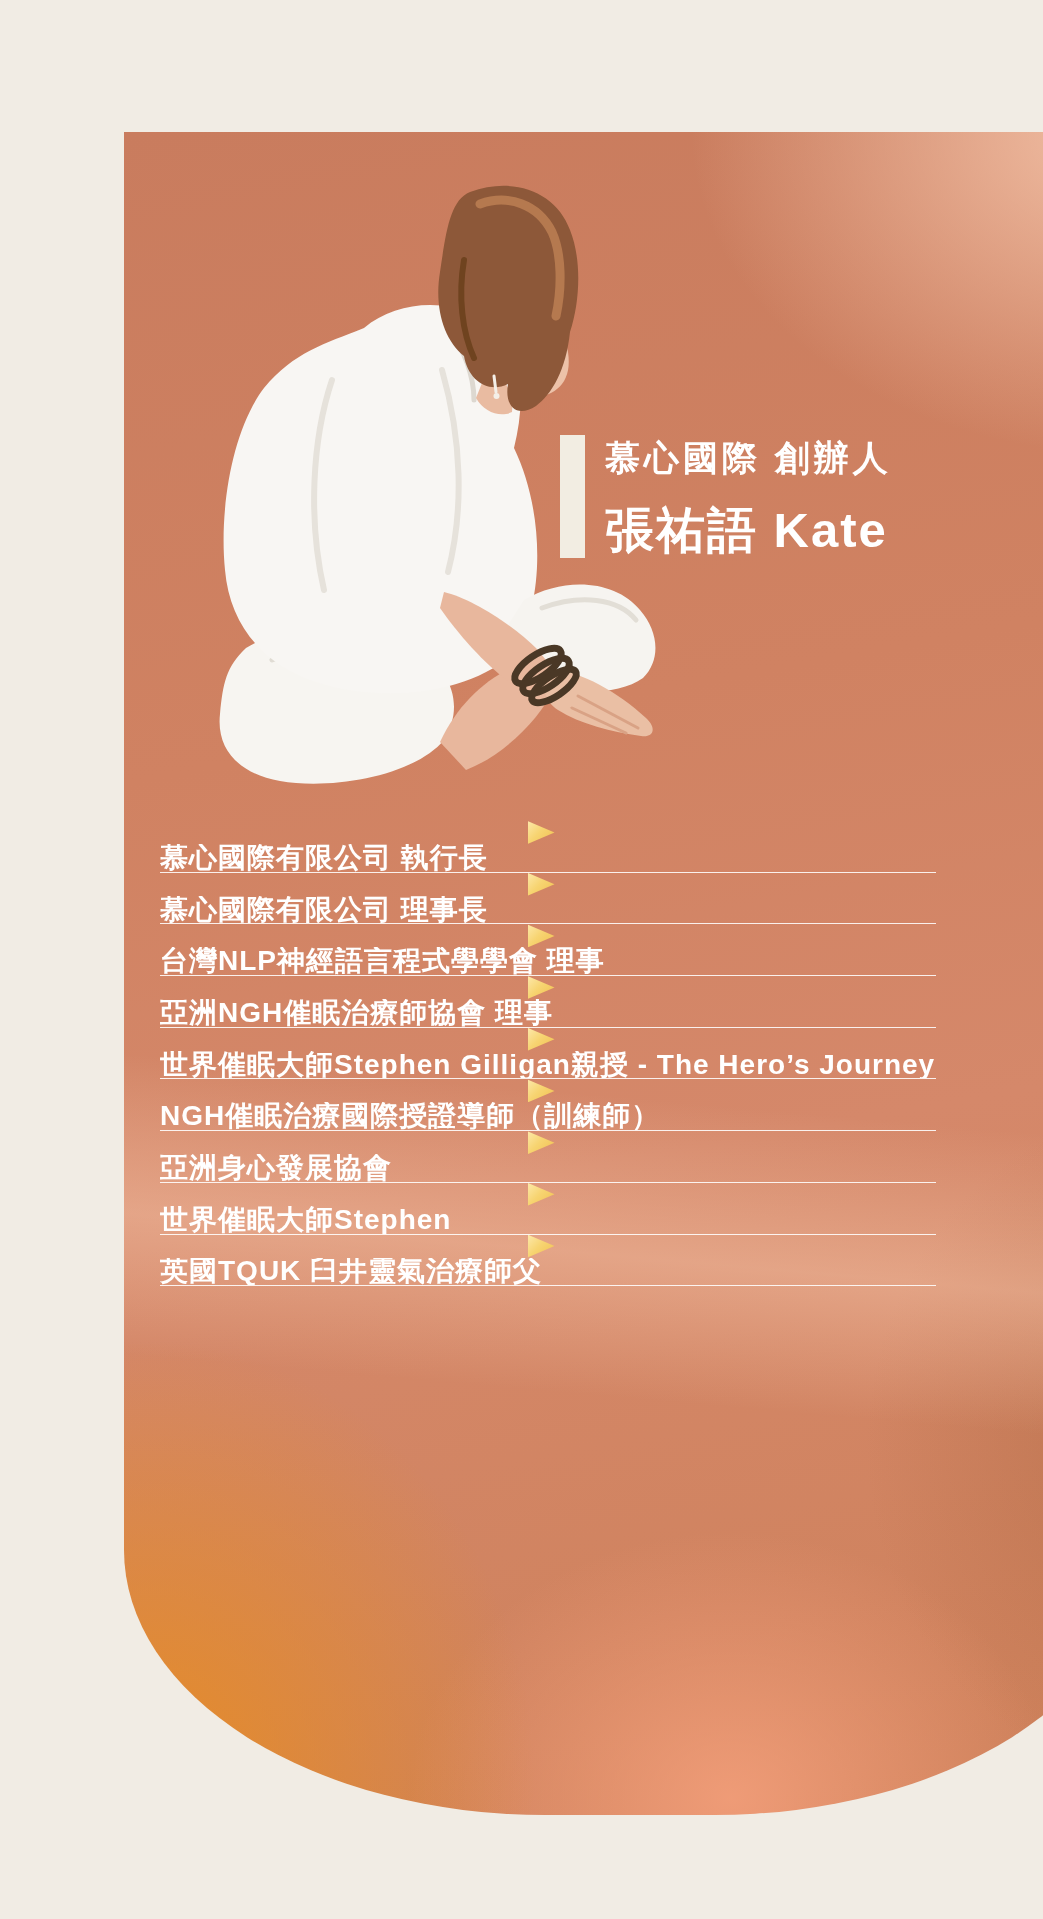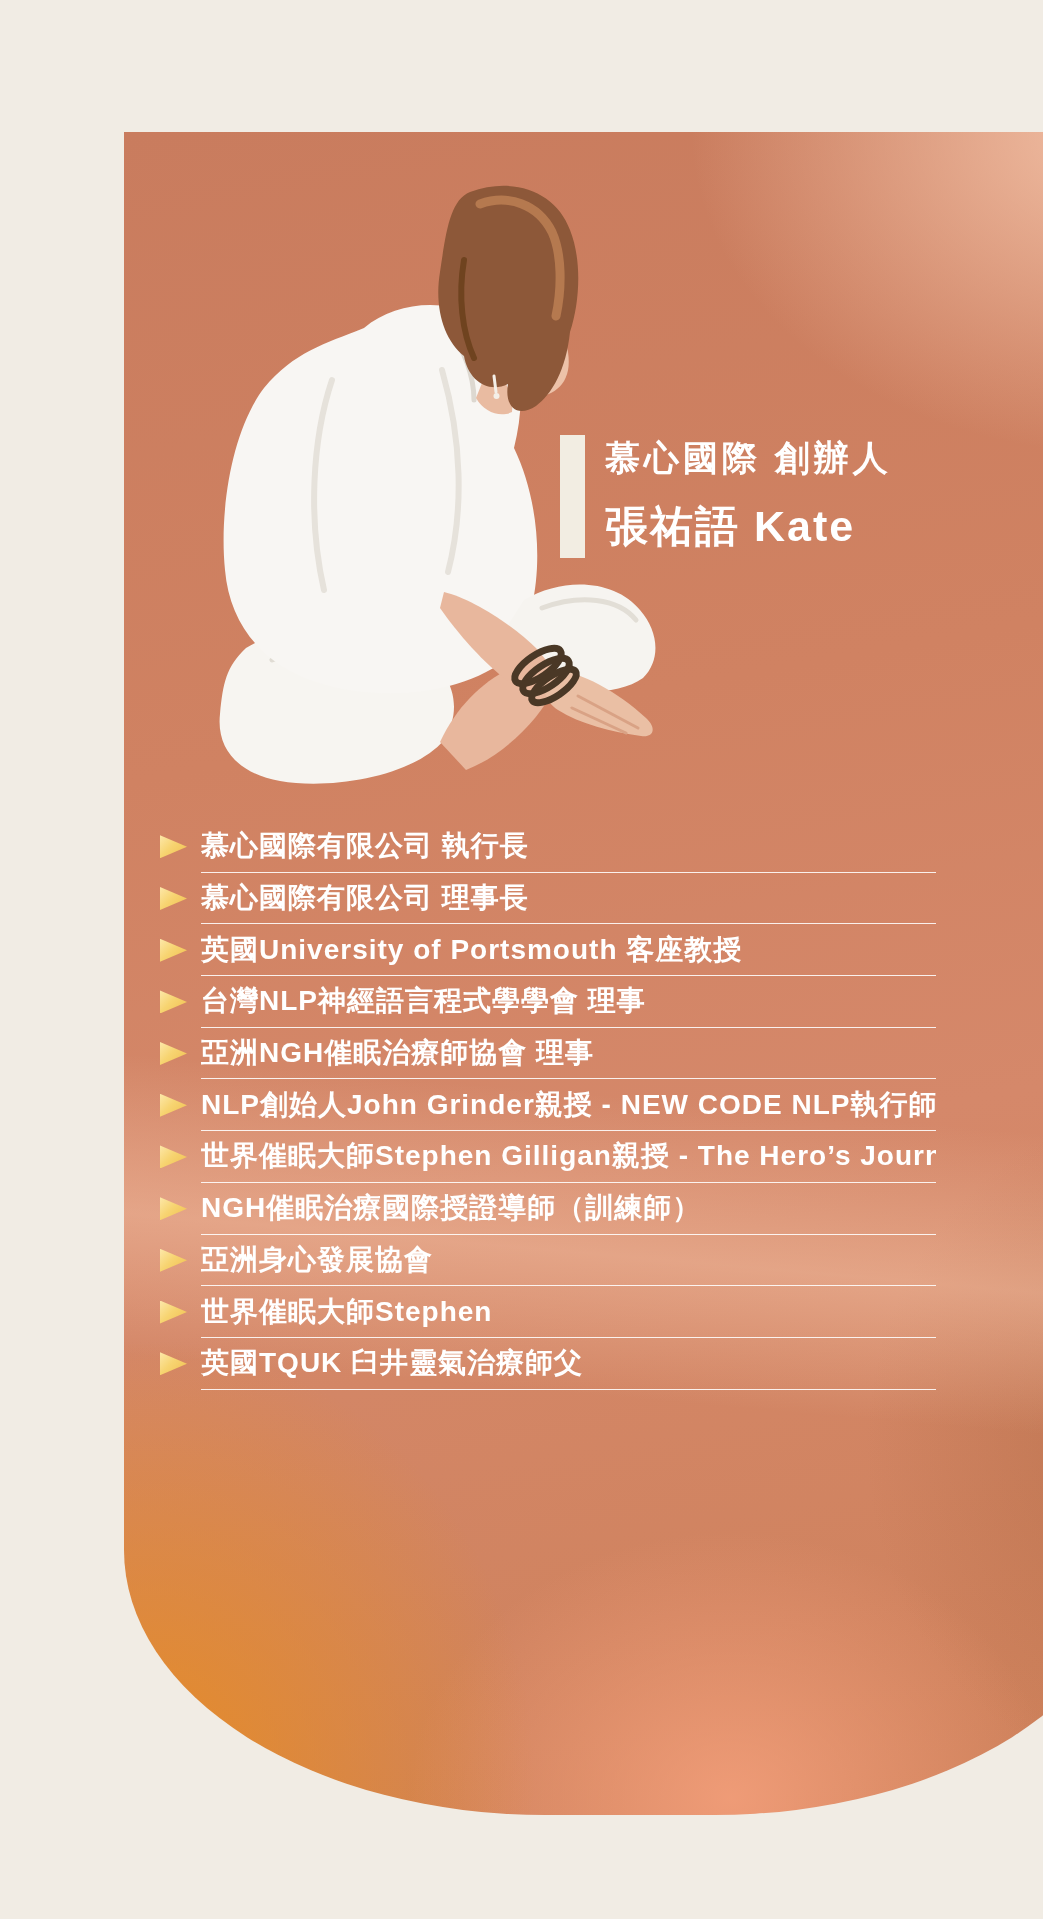--- a/index.html
+++ b/index.html
@@ -64,38 +64,39 @@
     font-size: 35px;
     font-weight: bold;
     letter-spacing: 4px;
     color: #ffffff;
     white-space: nowrap;
   }
   .founder-name {
     position: absolute;
     left: 481px;
     top: 366px;
-    font-size: 43px;
+    font-size: 49px;
     font-weight: bold;
     letter-spacing: 2px;
     color: #ffffff;
     white-space: nowrap;
   }
 
   
   .credentials {
     position: absolute;
     left: 36px;
     top: 689px;
     width: 776px;
   }
   .cred-row {
     height: 51.7px;
     display: flex;
     align-items: center;
+    flex-direction: column;
   }
   .bullet {
     flex: none;
     width: 27px;
     height: 23px;
     margin-right: 14px;
     clip-path: polygon(0 0, 100% 50%, 0 100%);
     background: linear-gradient(135deg, #fde8aa 0%, #f7d471 45%, #f0bf50 100%);
   }
   .cred-content {
@@ -167,33 +168,25 @@
       <div class="cred-row">
         <span class="bullet"></span>
         <span class="cred-content">慕心國際有限公司 執行長</span>
       </div>
       <div class="cred-row">
         <span class="bullet"></span>
         <span class="cred-content">慕心國際有限公司 理事長</span>
       </div>
       <div class="cred-row">
         <span class="bullet"></span>
-        <span class="cred-content">英國University of Portsmouth 客座教授</span>
-      </div>
-      <div class="cred-row">
-        <span class="bullet"></span>
         <span class="cred-content">台灣NLP神經語言程式學學會 理事</span>
       </div>
       <div class="cred-row">
         <span class="bullet"></span>
         <span class="cred-content">亞洲NGH催眠治療師協會 理事</span>
-      </div>
-      <div class="cred-row">
-        <span class="bullet"></span>
-        <span class="cred-content">NLP創始人John Grinder親授 - NEW CODE NLP執行師</span>
       </div>
       <div class="cred-row">
         <span class="bullet"></span>
         <span class="cred-content">世界催眠大師Stephen Gilligan親授 - The Hero’s Journey</span>
       </div>
       <div class="cred-row">
         <span class="bullet"></span>
         <span class="cred-content">NGH催眠治療國際授證導師（訓練師）</span>
       </div>
       <div class="cred-row">

